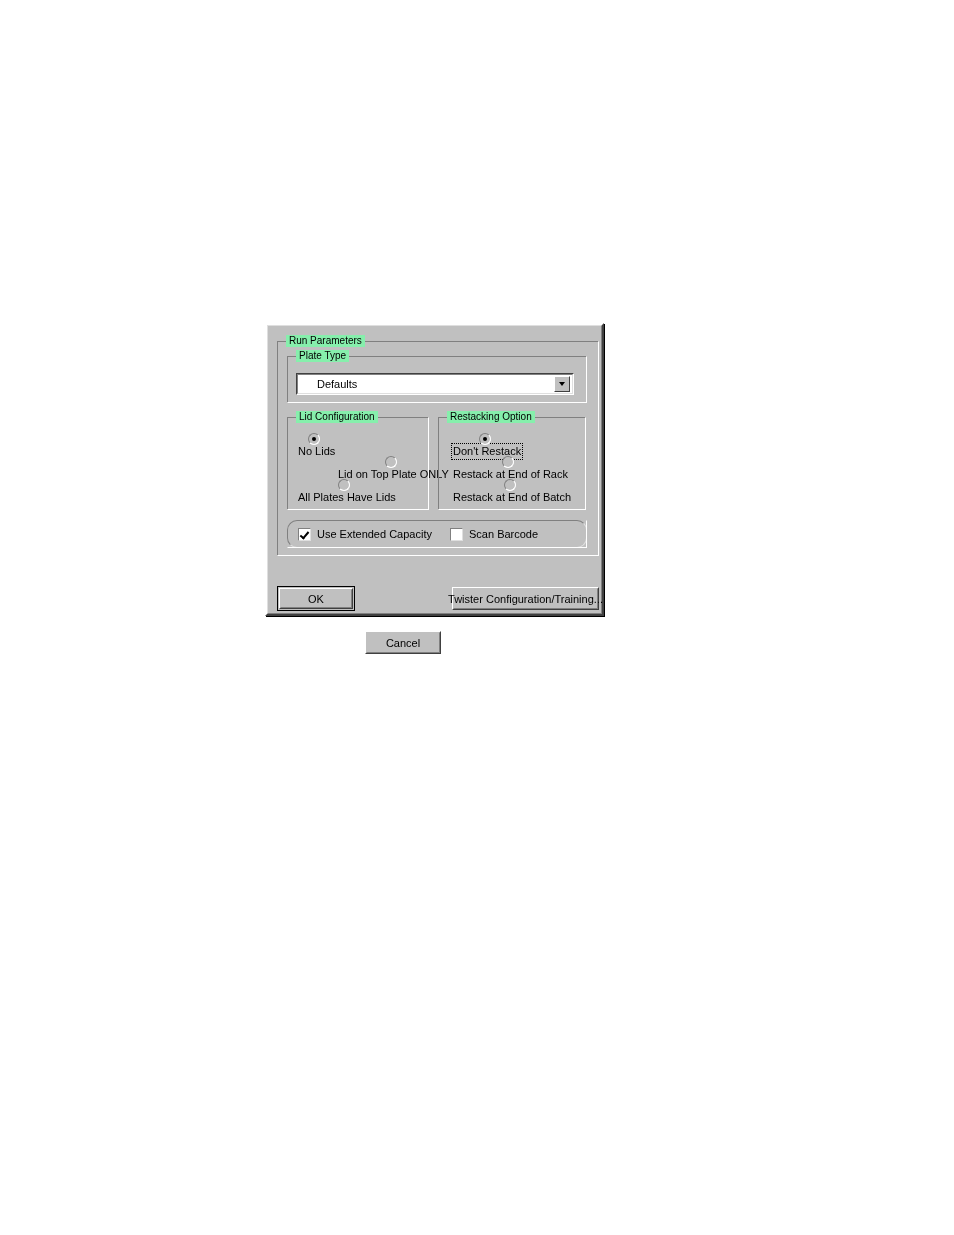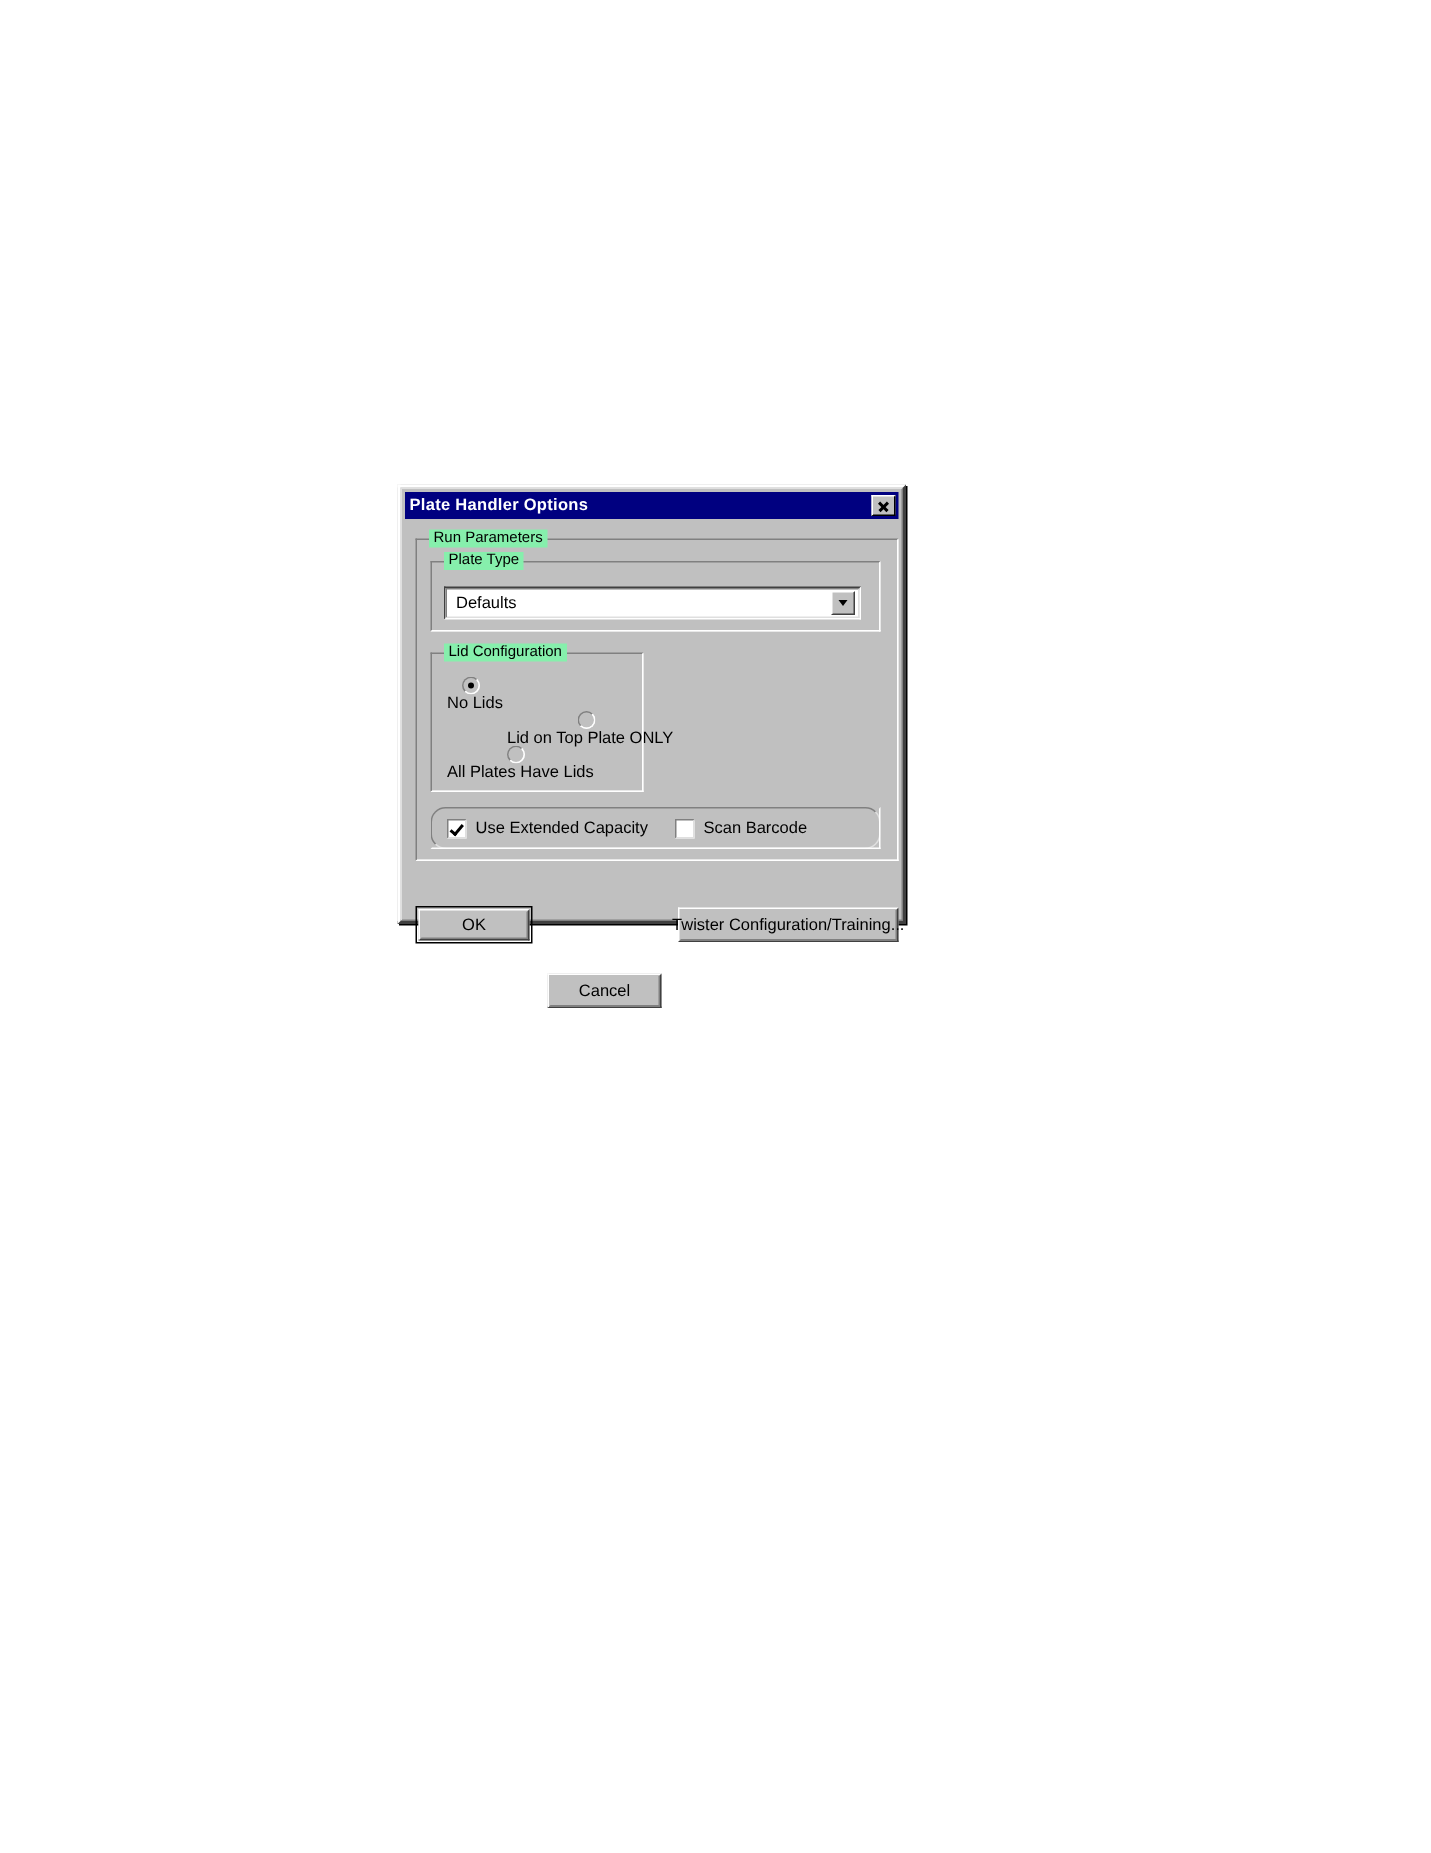--- a/index.html
+++ b/index.html
@@ -187,21 +187,21 @@
     height: 22px;
     border-top: 1px solid #404040;
     border-left: 1px solid #404040;
     border-right: 1px solid #ffffff;
     border-bottom: 1px solid #ffffff;
     box-sizing: border-box;
   }
   .combo-value {
     font-size: 11px;
     color: #000000;
-    padding-left: 6px;
+    padding-left: 19px;
     line-height: 14px;
     white-space: nowrap;
     flex: 1;
   }
   .combo-arrow {
     width: 16px;
     height: 16px;
     margin-right: 2px;
     background: #c0c0c0;
     border-top: 1px solid #ffffff;
@@ -359,24 +359,20 @@
   #btn-ok-wrap  { left: 7px;   top: 258px; width: 78px; height: 25px; }
   #btn-cancel   { left: 95px;  top: 259px; width: 76px; height: 23px; margin-top: 44px; }
   #btn-twister  { left: 182px; top: 259px; width: 147px; height: 23px; }
 </style>
 </head>
 <body>
 
 <div class="dialog">
   <div class="dialog-inner">
 
-    <div class="titlebar">
-      <span class="titlebar-text">Plate Handler Options</span>
-      <span class="close-btn"></span>
-    </div>
 
     <div class="client">
 
       <div class="group" id="grp-run">
         <span class="group-label">Run Parameters</span>
 
         <div class="group" id="grp-plate">
           <span class="group-label">Plate Type</span>
 
           <div class="combo-outer"></div>
@@ -398,20 +394,38 @@
             <span class="radio-mark"></span>
             <span class="radio-label">Lid on Top Plate ONLY</span>
           </div>
 
           <div class="radio-row" style="left:10px; top:61px;">
             <span class="radio-mark"></span>
             <span class="radio-label">All Plates Have Lids</span>
           </div>
         </div>
 
+        <div class="group" id="grp-restack">
+          <span class="group-label">Restacking Option</span>
+
+          <div class="radio-row checked focused" style="left:14px; top:15px;">
+            <span class="radio-mark"></span>
+            <span class="radio-label">Don't Restack</span>
+          </div>
+
+          <div class="radio-row" style="left:14px; top:38px;">
+            <span class="radio-mark"></span>
+            <span class="radio-label">Restack at End of Rack</span>
+          </div>
+
+          <div class="radio-row" style="left:14px; top:61px;">
+            <span class="radio-mark"></span>
+            <span class="radio-label">Restack at End of Batch</span>
+          </div>
+        </div>
 
         <div class="group" id="grp-checks">
           <div class="check-row checked" style="left:10px; top:7px;">
             <span class="check-mark"></span>
             <span class="check-label">Use Extended Capacity</span>
           </div>
 
           <div class="check-row" style="left:162px; top:7px;">
             <span class="check-mark"></span>
             <span class="check-label">Scan Barcode</span>

